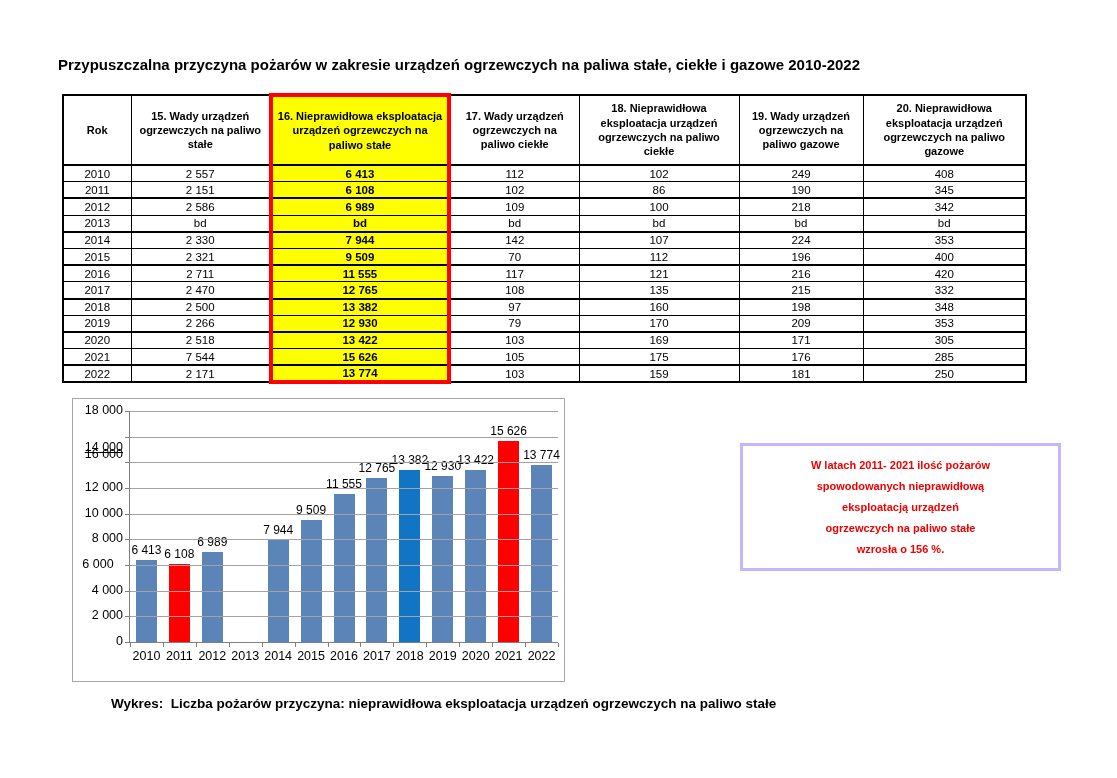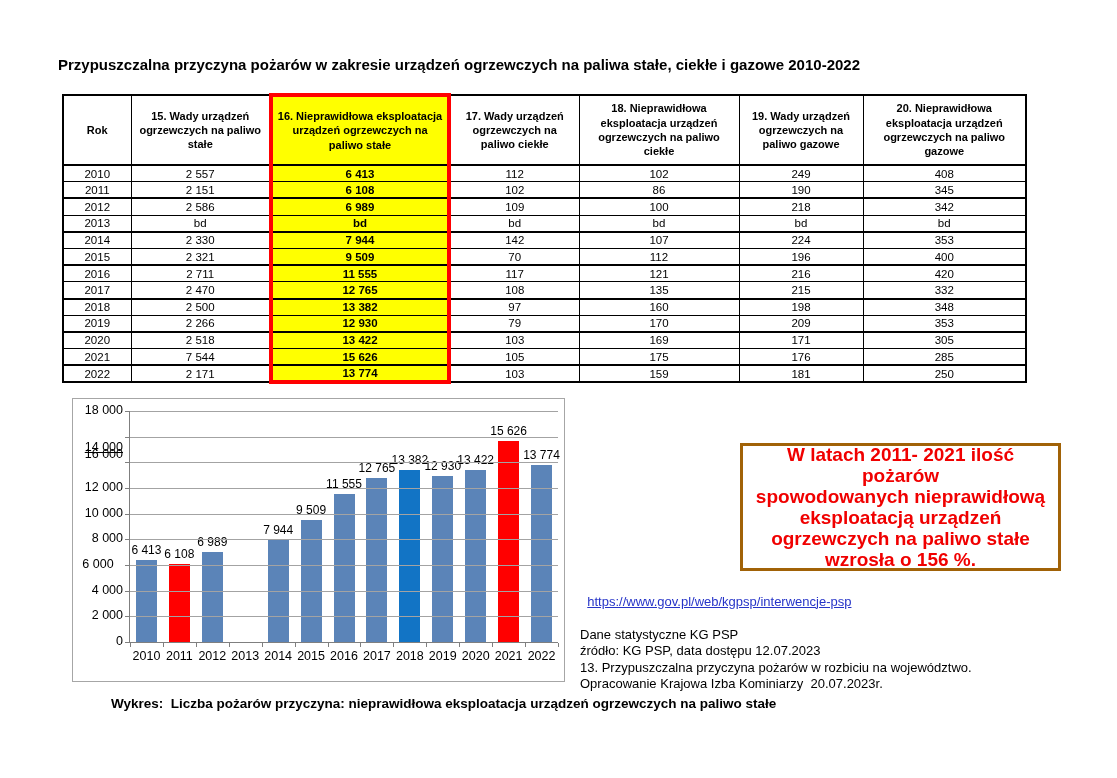--- a/index.html
+++ b/index.html
@@ -38,21 +38,21 @@
   .xtickmark { position:absolute; top:244px; width:1px; height:4px; background:#7f7f7f; }
   .ylabel { position:absolute; left:0; width:50px; text-align:right; font-size:12.5px; }
   .xlabel { position:absolute; top:250px; font-size:12.5px; transform:translateX(-50%); white-space:nowrap; }
   .plot { position:absolute; left:57px; top:12px; width:428px; height:231px; }
   .bar { position:absolute; bottom:0; }
   .bar-label { position:absolute; transform:translateX(-50%); font-size:12px; white-space:nowrap; }
 
   
   .note {
     position:absolute; left:740px; top:443px; width:321px; height:128px;
-    border:3px solid #a16207; color:#F00000; font-weight:bold; font-size:19px;
+    border:3px solid #c4b5fd; color:#F00000; font-weight:bold; font-size:11px;
     display:flex; align-items:center; justify-content:center; text-align:center;
     line-height:21px; white-space:pre-line; padding:0 6px;
   }
 
   
   .sources { position:absolute; left:580px; top:577px; font-size:13px; line-height:16.5px; white-space:pre; }
   .sources a { color:#2634c8; text-decoration:underline; cursor:pointer; }
 
   
   .caption { position:absolute; left:111px; top:696px; font-size:13.5px; font-weight:bold; white-space:pre; }
@@ -284,20 +284,15 @@
     <div class="xtickmark" style="left: 485px;"></div>
   </div>
 
 <div class="note" id="note">W latach  2011- 2021 ilość pożarów
 spowodowanych nieprawidłową
 eksploatacją urządzeń
 ogrzewczych na paliwo stałe
 wzrosła o 156 %.</div>
 
 <div class="sources">
-  <a id="src-link">https://www.gov.pl/web/kgpsp/interwencje-psp</a>
-  <div id="src-lines">Dane statystyczne KG PSP
-źródło: KG PSP, data dostępu 12.07.2023
-13. Przypuszczalna przyczyna pożarów w rozbiciu na województwo.
-Opracowanie Krajowa Izba Kominiarzy  20.07.2023r.</div>
 </div>
 
 <div class="caption">Wykres:  Liczba pożarów przyczyna: nieprawidłowa eksploatacja urządzeń ogrzewczych na paliwo stałe</div>
 
 </body></html>

